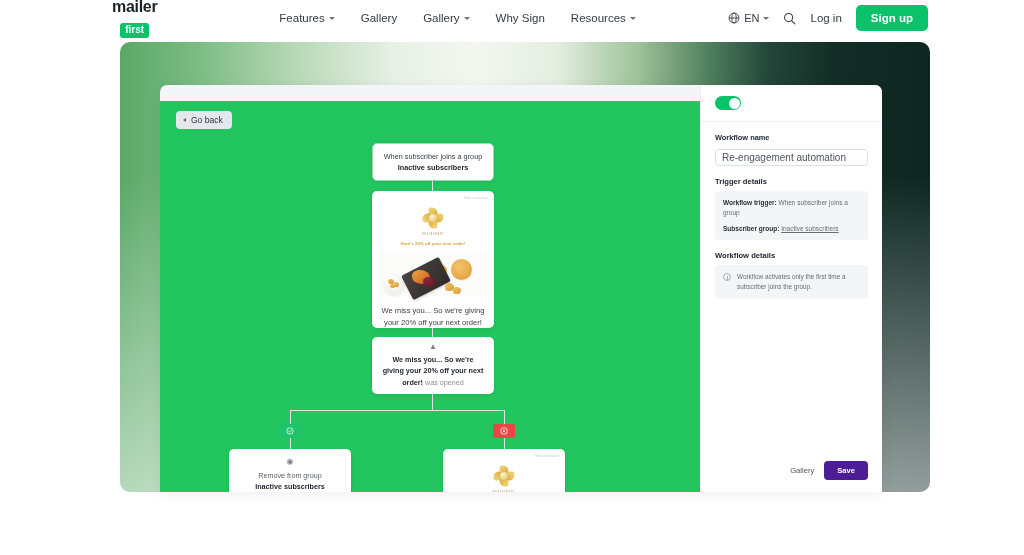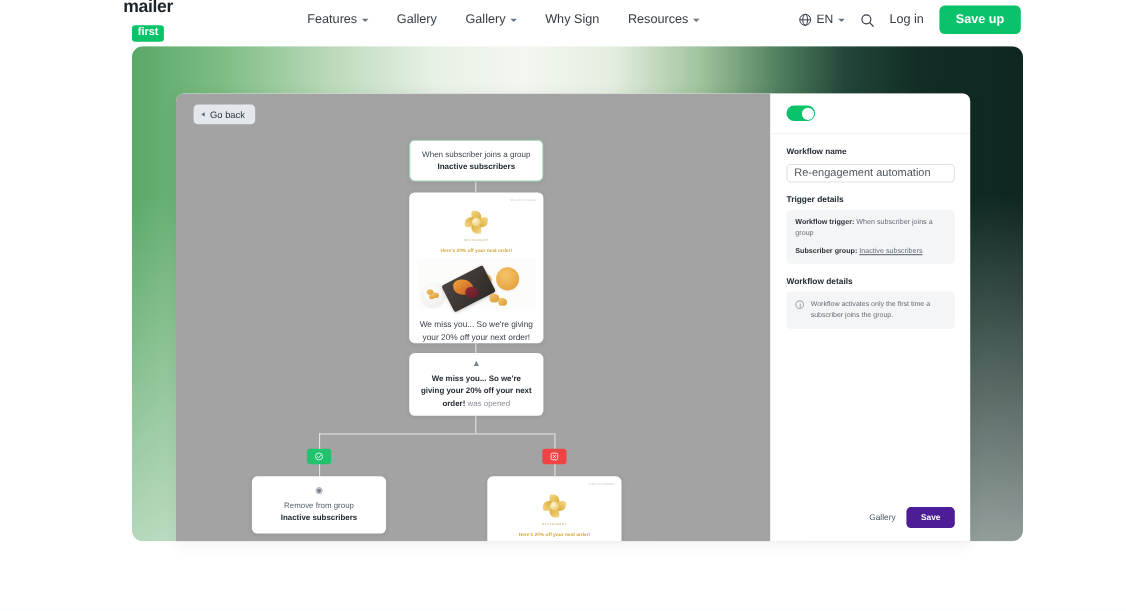--- a/index.html
+++ b/index.html
@@ -95,22 +95,23 @@
     border-radius: 7px 7px 0 0;
     overflow: hidden;
     display: flex;
     box-shadow: 0 2px 14px rgba(0,0,0,0.07);
   }
 
   
   .canvas {
     position: relative;
     width: 540px;
-    background: #a3a3a3;
+    background: #22c55e;
     overflow: hidden;
+    margin-top: 16px;
   }
   .goback {
     position: absolute; left: 16px; top: 10px;
     display: flex; align-items: center; gap: 5px;
     background: #e4e7ec;
     border-radius: 4px;
     padding: 4px 9px 4px 7px;
     font-size: 8.5px; color: #2c333b; font-weight: 500;
     cursor: pointer;
   }
@@ -363,21 +364,21 @@
         <line x1="1.5" y1="8" x2="14.5" y2="8" stroke="#333b44" stroke-width="1.2"></line>
       </svg>
       <span>EN</span>
       <i class="caret"></i>
     </div>
     <svg class="search-ic" viewBox="0 0 16 16">
       <circle cx="6.9" cy="6.9" r="5" fill="none" stroke="#333b44" stroke-width="1.3"></circle>
       <line x1="10.6" y1="10.6" x2="14.6" y2="14.6" stroke="#333b44" stroke-width="1.3" stroke-linecap="round"></line>
     </svg>
     <span class="login">Log in</span>
-    <button class="signup">Save up</button>
+    <button class="signup">Sign up</button>
   </div>
 </div>
 
 <div class="stage"></div>
 
 <div class="app">
 
   <div class="canvas">
 
     <div class="goback">

